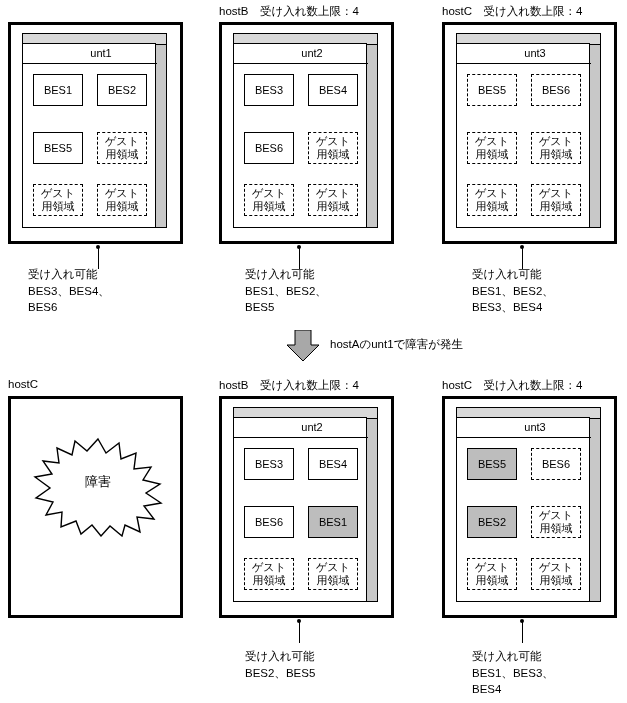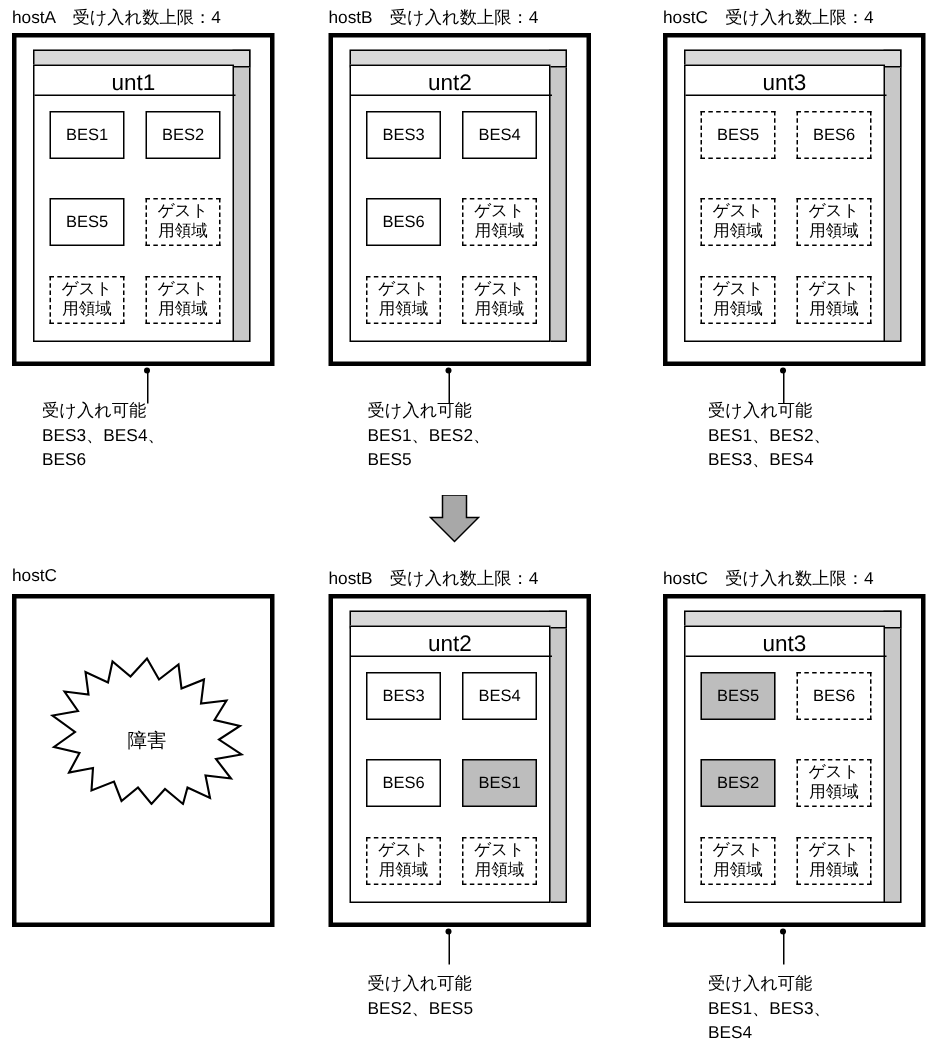--- a/index.html
+++ b/index.html
@@ -54,23 +54,23 @@
   .unit-front {
     position: absolute;
     background: #ffffff;
     border: 1px solid #000000;
     box-sizing: border-box;
   }
   .unit-title {
     position: absolute;
     width: 100%;
     text-align: center;
-    font-size: 15px;
+    font-size: 11px;
     top: 3px;
-    left: 0;
+    left: 12px;
   }
   .unit-divider {
     position: absolute;
     height: 0;
     border-top: 1px solid #000000;
   }
 
   
   .cell {
     position: absolute;
@@ -129,21 +129,20 @@
     font-size: 13px;
     text-align: center;
     width: 100%;
   }
 </style>
 </head>
 <body>
 
 <div id="page">
 
-  <div class="host-label" style="left:8px; top:4px;">hostA　受け入れ数上限：4</div>
   <div class="host-box" style="left:8px; top:22px; width:175px; height:222px;">
     <div class="unit" style="left:11px; top:8px; width:145px; height:195px;">
       <div class="unit-side" style="left:133px; top:0px; width:12px; height:195px;"></div>
       <div class="unit-top" style="left:0px; top:0px; width:145px; height:12px;"></div>
       <div class="unit-front" style="left:0px; top:10px; width:134px; height:185px;">
         <div class="unit-title">unt1</div>
         <div class="unit-divider" style="left:0px; top:19px; width:134px;"></div>
         <div class="cell" style="left:10px; top:30px; width:50px; height:32px;">
           <span class="two-line">BES1</span>
         </div>
@@ -249,28 +248,29 @@
   <div class="leader" style="left:522px; top:247px; height:22px;"></div>
   <div class="callout" style="left:472px; top:266px; width:160px;">受け入れ可能
 BES1、BES2、
 BES3、BES4</div>
 
   <div class="arrow-down" style="left:286px; top:330px;">
     <svg width="34" height="32" viewBox="0 0 34 32">
       <polygon points="9,0 25,0 25,15 33,15 17,31 1,15 9,15" fill="#a8a8a8" stroke="#000000" stroke-width="1"></polygon>
     </svg>
   </div>
+  <div class="arrow-caption" style="left:330px; top:337px;">hostAのunt1で障害が発生</div>
 
   <div class="host-label" style="left:8px; top:378px;">hostC</div>
   <div class="host-box" style="left:8px; top:396px; width:175px; height:222px;">
     <div class="burst" style="left:22px; top:38px;">
       <svg width="130" height="100" viewBox="0 0 130 100">
         <polygon fill="#ffffff" stroke="#000000" stroke-width="1.4" points="65,2 73,16 86,6 88,22 103,16 101,32 118,30 110,43 127,47 113,56 128,66 111,69 121,82 104,80 107,95 92,88 89,99 77,89 68,99 59,88 48,97 43,84 28,90 29,75 13,78 20,65 3,61 17,51 2,40 19,37 10,24 26,26 24,11 39,18 42,4 54,14"></polygon>
       </svg>
-      <div class="burst-text" style="top:48px; left:0;font-family:Liberation Mono, monospace;">障害</div>
+      <div class="burst-text" style="top:36px; left:0;font-family:Liberation Mono, monospace;">障害</div>
     </div>
   </div>
 
   <div class="host-label" style="left:219px; top:378px;">hostB　受け入れ数上限：4</div>
   <div class="host-box" style="left:219px; top:396px; width:175px; height:222px;">
     <div class="unit" style="left:11px; top:8px; width:145px; height:195px;">
       <div class="unit-side" style="left:133px; top:0px; width:12px; height:195px;"></div>
       <div class="unit-top" style="left:0px; top:0px; width:145px; height:12px;"></div>
       <div class="unit-front" style="left:0px; top:10px; width:134px; height:185px;">
         <div class="unit-title">unt2</div>

